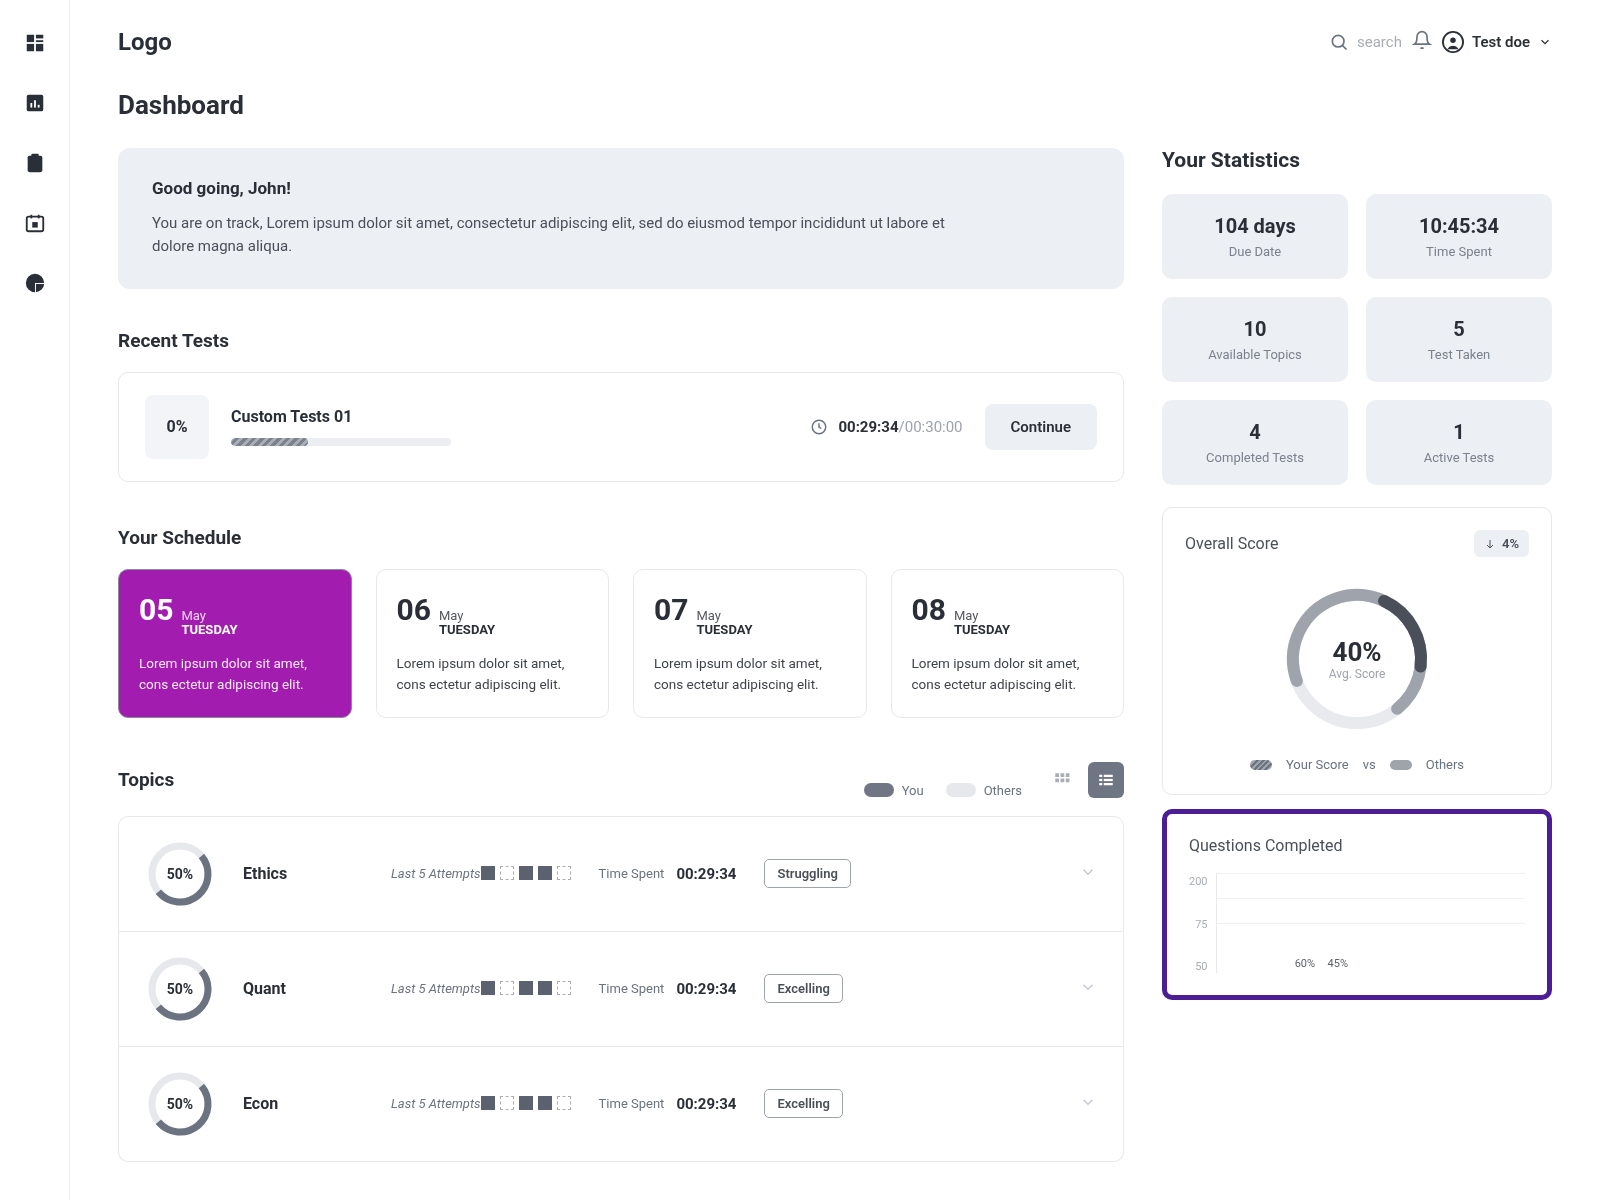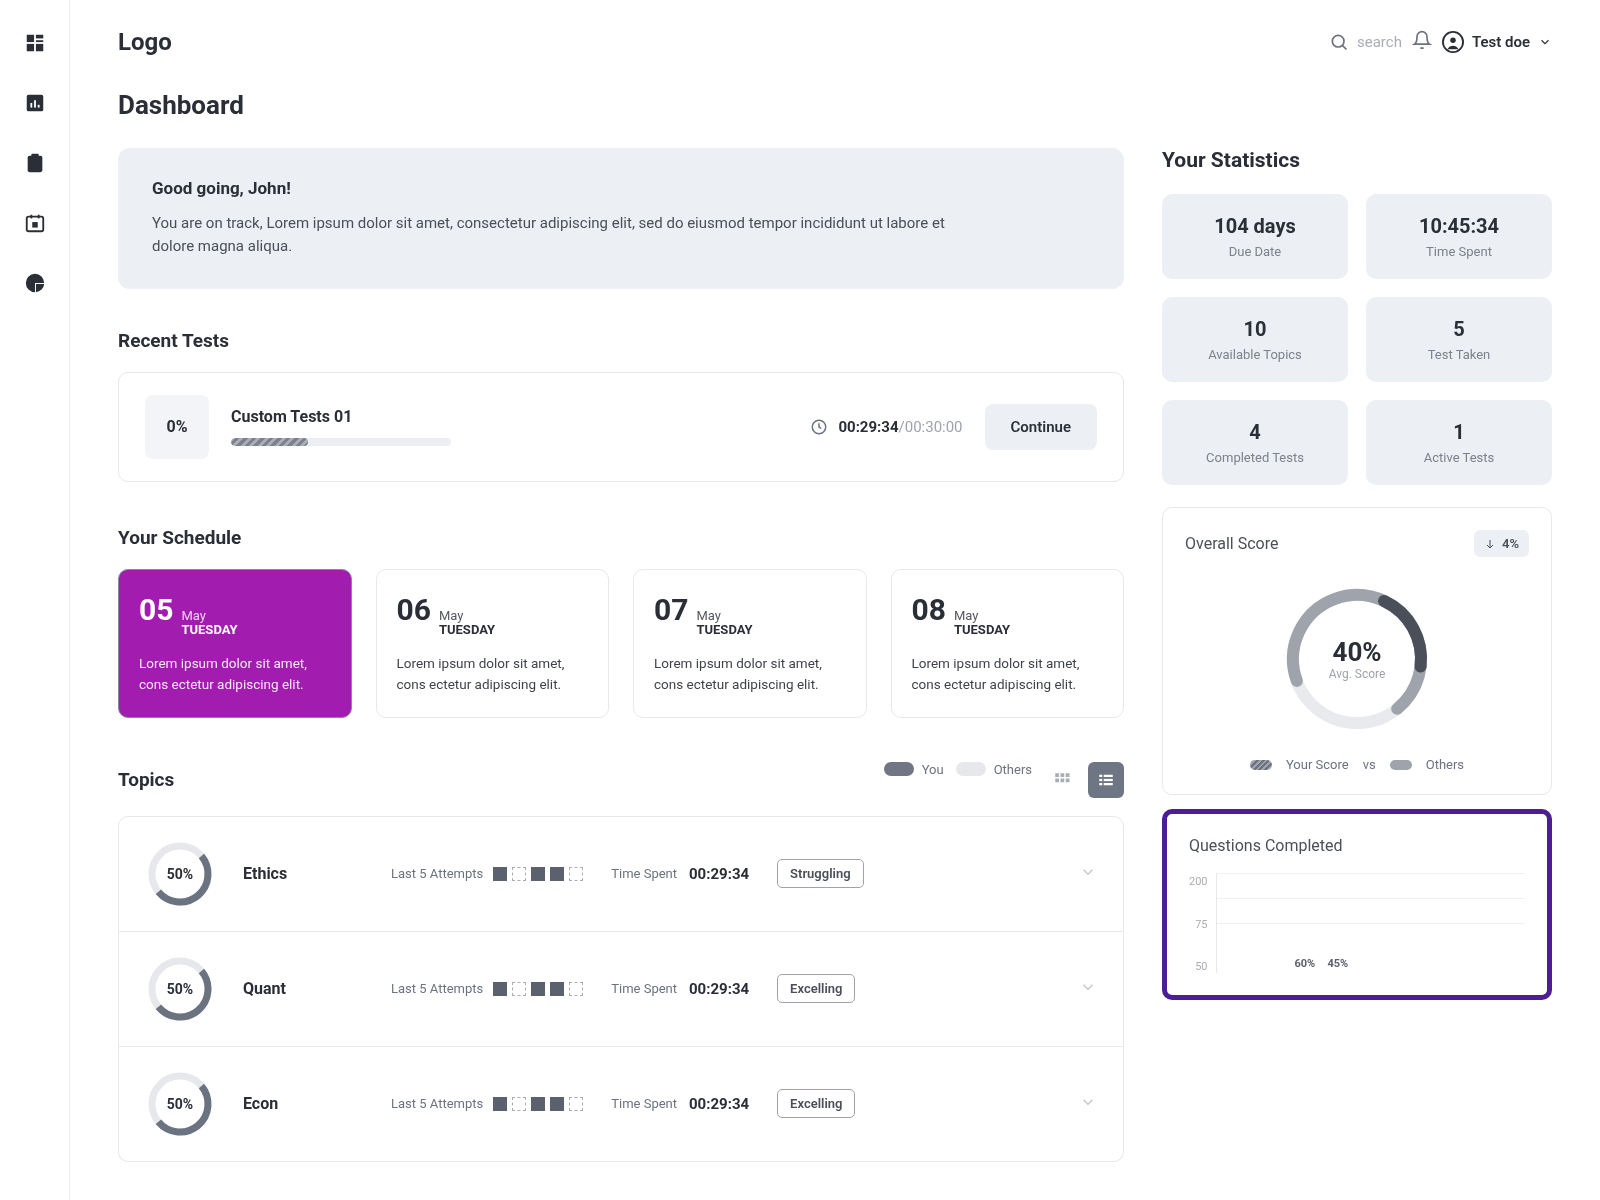--- a/index.html
+++ b/index.html
@@ -33,37 +33,37 @@
 .schedule-row { display: flex; gap: 24px; margin-bottom: 44px; }
 .sched-card { flex: 1; border: 1px solid #e6e8ec; border-radius: 10px; padding: 22px 20px; }
 .sched-card.active { background: #a21caf; border-color: #858c98; color: #fff; }
 .sched-head { display: flex; align-items: baseline; gap: 8px; margin-bottom: 16px; }
 .sched-day { font-size: 30px; font-weight: 700; }
 .sched-meta { display: flex; flex-direction: column; line-height: 1.1; }
 .sched-month { font-size: 13px; opacity: .8; }
 .sched-dow { font-size: 13px; font-weight: 700; }
 .sched-text { font-size: 13.5px; line-height: 1.55; opacity: .9; }
 .topics-head { display: flex; justify-content: space-between; align-items: center; margin-bottom: 18px; }
-.topics-controls { display: flex; align-items: flex-start; gap: 12px; }
+.topics-controls { display: flex; align-items: flex-end; gap: 22px; }
 .legend { display: flex; align-items: center; gap: 8px; font-size: 13px; color: #6b7280; }
 .pill { width: 30px; height: 14px; border-radius: 7px; }
 .pill.dark { background: #707683; }
 .pill.light { background: #e6e8ec; }
 .view-toggle { display: flex; gap: 8px; }
 .view-btn { width: 36px; height: 36px; border-radius: 6px; display: flex; align-items: center; justify-content: center; cursor: pointer; }
 .view-btn.active { background: #6f7683; color: #fff; }
 .view-btn.inactive { color: #a9adb5; }
 .topic-row { border: 1px solid #e6e8ec; border-top: none; padding: 22px 26px; display: flex; align-items: center; gap: 28px; }
 .topic-row:first-child { border-top: 1px solid #e6e8ec; border-top-left-radius: 10px; border-top-right-radius: 10px; }
 .topic-row:last-child { border-bottom-left-radius: 10px; border-bottom-right-radius: 10px; }
 .ring { width: 70px; height: 70px; position: relative; display: flex; align-items: center; justify-content: center; }
 .ring svg { position: absolute; top: 0; left: 0; }
 .ring-label { font-size: 14px; font-weight: 700; }
 .topic-name { font-size: 16px; font-weight: 700; width: 120px; }
-.attempts { display: flex; align-items: center; gap: 10px; font-size: 13px; color: #6b7280; }
+.attempts { display: flex; font-size: 13px; color: #6b7280; font-style: italic; }
 .attempt-boxes { display: flex; gap: 5px; }
 .abox { width: 14px; height: 14px; }
 .abox.fill { background: #5b616e; }
 .abox.empty { border: 1px dashed #a9adb5; }
 .time-spent { display: flex; align-items: center; gap: 12px; font-size: 13px; color: #6b7280; }
 .time-val { font-size: 15px; font-weight: 700; color: #2a2e37; }
 .status-badge { border: 1px solid #9ea3ac; border-radius: 5px; padding: 6px 12px; font-size: 13px; font-weight: 600; color: #4a4f59; }
 .chev { color: #c5c9d1; cursor: pointer; margin-left: auto; }
 .stats-title { font-size: 21px; font-weight: 700; margin-bottom: 22px; }
 .stats-grid { display: grid; grid-template-columns: 1fr 1fr; gap: 18px; margin-bottom: 22px; }
@@ -86,21 +86,21 @@
 .tip-card::before { content: ""; position: absolute; top: -8px; left: 48%; width: 16px; height: 16px; background: #f3f5f8; transform: rotate(45deg); }
 .questions-card { border: 5px solid #4c1d95; border-radius: 10px; padding: 22px; }
 .qc-title { font-size: 16px; color: #4a4f59; margin-bottom: 18px; }
 .bar-chart { display: flex; gap: 8px; align-items: start; }
 .y-axis { display: flex; flex-direction: column; justify-content: space-between; height: 100px; font-size: 11px; color: #a9adb5; text-align: right; padding-top: 2px; }
 .bars-area { flex: 1; position: relative; height: 100px; border-left: 1px solid #e6e8ec; }
 .grid-line { position: absolute; left: 0; right: 0; border-top: 1px solid #f0f1f4; }
 .bars { position: absolute; bottom: 0; left: 0; right: 0; display: flex; justify-content: space-around; align-items: flex-end; height: 100%; padding: 0 6px; }
 .bar-col { display: flex; flex-direction: column; align-items: center; width: 10%; position: relative; }
 .bar { width: 22px; background: #5b616e; border-top-left-radius: 2px; border-top-right-radius: 2px; }
-.bar-val { font-size: 11px; color: #5b616e; position: absolute; top: -16px; font-weight: 700; }
+.bar-val { font-size: 11px; color: #5b616e; position: absolute; top: -16px; font-weight: 400; }
 </style>
 </head>
 <body>
 
 <div class="sidebar">
   <div class="sidebar-item">
       <svg width="22" height="22" viewBox="0 0 24 24" fill="#2a2e37">
         <rect x="3" y="3" width="8" height="8"></rect>
         <rect x="13" y="3" width="8" height="4"></rect>
         <rect x="13" y="9" width="8" height="2"></rect>

